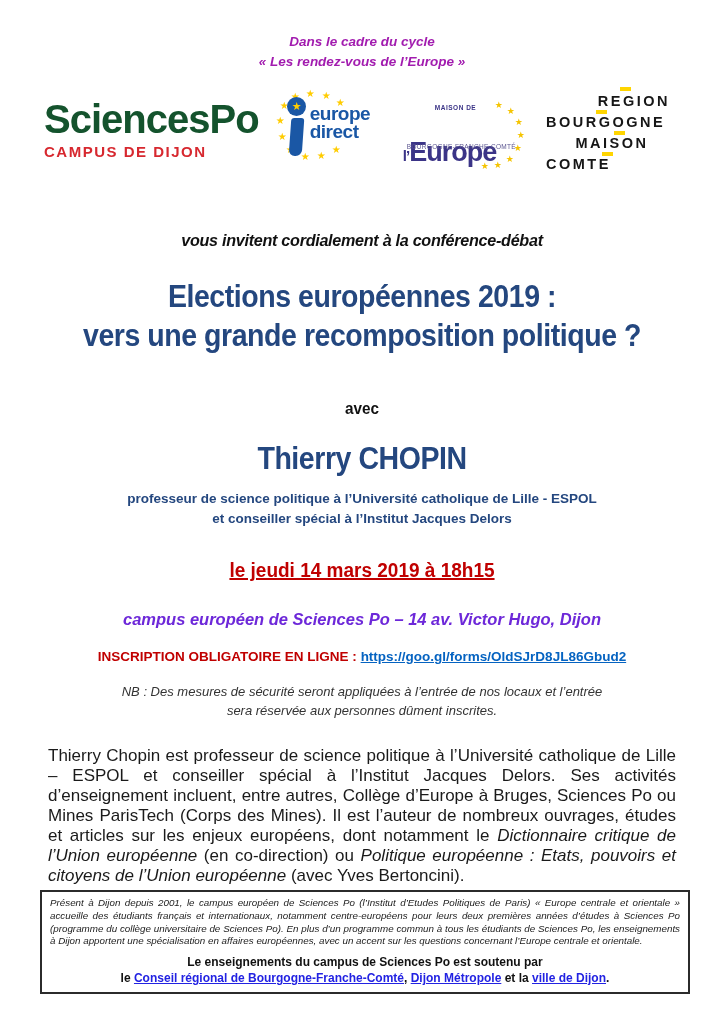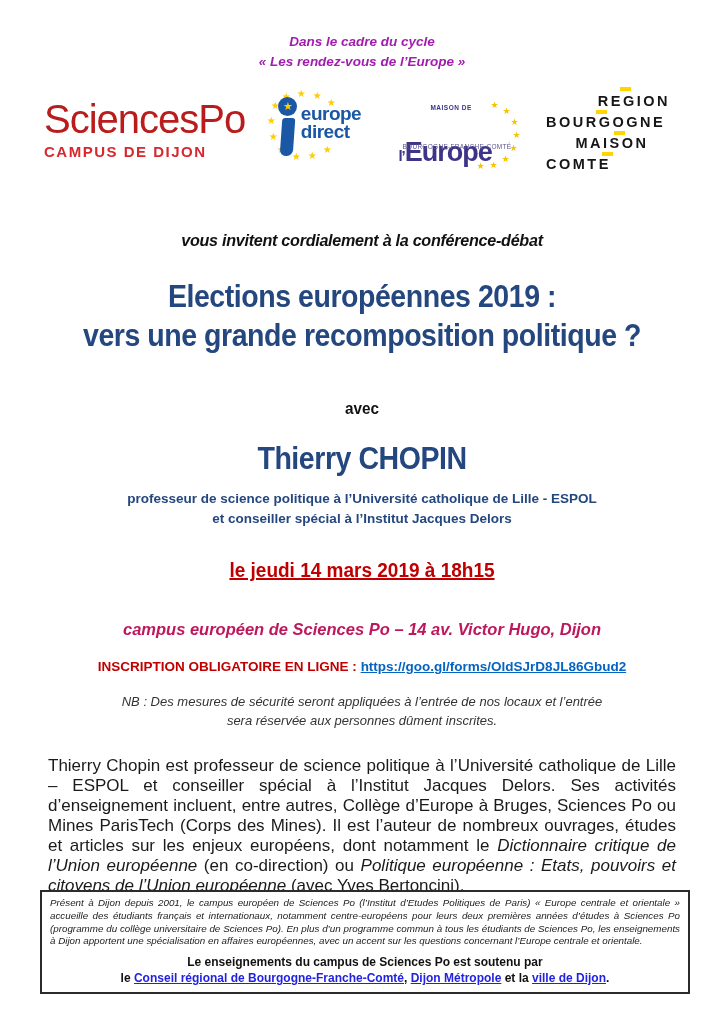--- a/index.html
+++ b/index.html
@@ -11,21 +11,21 @@
     margin: 0 auto;
     background: #ffffff;
     overflow: hidden;
     color: #111;
   }
   
   .cycle { text-align: center; padding-top: 32px; font-size: 13.5px; font-weight: bold; font-style: italic; line-height: 1.45; color: #a21caf; }
   
   .logos { display: flex; align-items: flex-start; justify-content: space-between; padding: 16px 44px 0 44px; height: 118px; }
   .logo-sp { padding-top: 12px; }
-  .logo-sp .sp-name { font-size: 40px; font-weight: normal; letter-spacing: -1px; color: #b91c1c; line-height: 1; }
+  .logo-sp .sp-name { font-size: 40px; font-weight: bold; letter-spacing: -1px; color: #14532d; line-height: 1; }
   .logo-sp .sp-sub { font-size: 15px; font-weight: bold; letter-spacing: 1.5px; color: #d7282f; margin-top: 4px; }
   
   .logo-ed { position: relative; width: 104px; height: 92px; margin-top: 2px; }
   .ed-star { position: absolute; color: #ffcc00; font-size: 10px; line-height: 1; }
   .ed-i { position: absolute; left: 8px; top: 8px; width: 26px; text-align: center; }
   .ed-i .dot { display: block; width: 19px; height: 19px; margin: 0 auto; border-radius: 50%; background: #1a57a5; color: #ffcc00; font-size: 11px; line-height: 19px; text-align: center; }
   .ed-i .stem { display: block; width: 13px; height: 38px; margin: 2px auto 0 auto; background: #1a57a5; border-radius: 3px 3px 6px 6px; transform: skewX(-4deg); }
   .ed-text { position: absolute; left: 34px; top: 16px; font-size: 19px; font-weight: bold; color: #1a57a5; line-height: 0.95; letter-spacing: -0.5px; }
   
   .logo-me { position: relative; width: 130px; height: 72px; margin-top: 12px; background: #fff; }
@@ -45,21 +45,21 @@
   .invitation { margin-top: 42px; text-align: center; font-size: 17px; font-weight: bold; font-style: italic; letter-spacing: -0.3px; transform: scaleX(0.95); }
   
   .title { margin-top: 26px; text-align: center; color: #24477f; font-size: 31px; font-weight: bold; line-height: 39px; letter-spacing: -0.5px; transform: scaleX(0.92); white-space: nowrap; }
   
   .avec { margin-top: 44px; text-align: center; font-size: 17px; font-weight: bold; transform: scaleX(0.9); }
   .speaker-name { margin-top: 22px; text-align: center; color: #24477f; font-size: 31px; font-weight: bold; letter-spacing: -0.5px; transform: scaleX(0.92); }
   .speaker-role { margin-top: 12px; text-align: center; color: #24477f; font-size: 13.5px; font-weight: bold; line-height: 20px; }
   
   .date { margin-top: 30px; text-align: center; color: #c00000; font-size: 20px; font-weight: bold; transform: scaleX(0.95); }
   .date span { text-decoration: underline; }
-  .location { margin-top: 38px; text-align: center; color: #be185d; font-size: 16.5px; font-weight: bold; font-style: italic; }
+  .location { margin-top: 28px; text-align: center; color: #6d28d9; font-size: 16.5px; font-weight: bold; font-style: italic; }
   .inscription { margin-top: 20px; text-align: center; font-size: 13.5px; font-weight: bold; }
   .inscription .label { color: #c00000; }
   .inscription a { color: #0563c1; text-decoration: underline; cursor: pointer; }
   .nb { margin-top: 18px; text-align: center; font-size: 13px; font-style: italic; color: #333; line-height: 19px; }
   
   .bio { margin: 26px 48px 0 48px; font-size: 17px; line-height: 20px; text-align: justify; color: #1a1a1a; }
   .bio i { font-style: italic; }
   
   .footer-box { position: absolute; left: 40px; right: 34px; top: 890px; border: 2px solid #2b2b2b; padding: 5px 8px 6px 8px; background: #fff; }
   .footer-box .fb-par { font-size: 9.8px; font-style: italic; text-align: justify; line-height: 12.8px; color: #222; }

